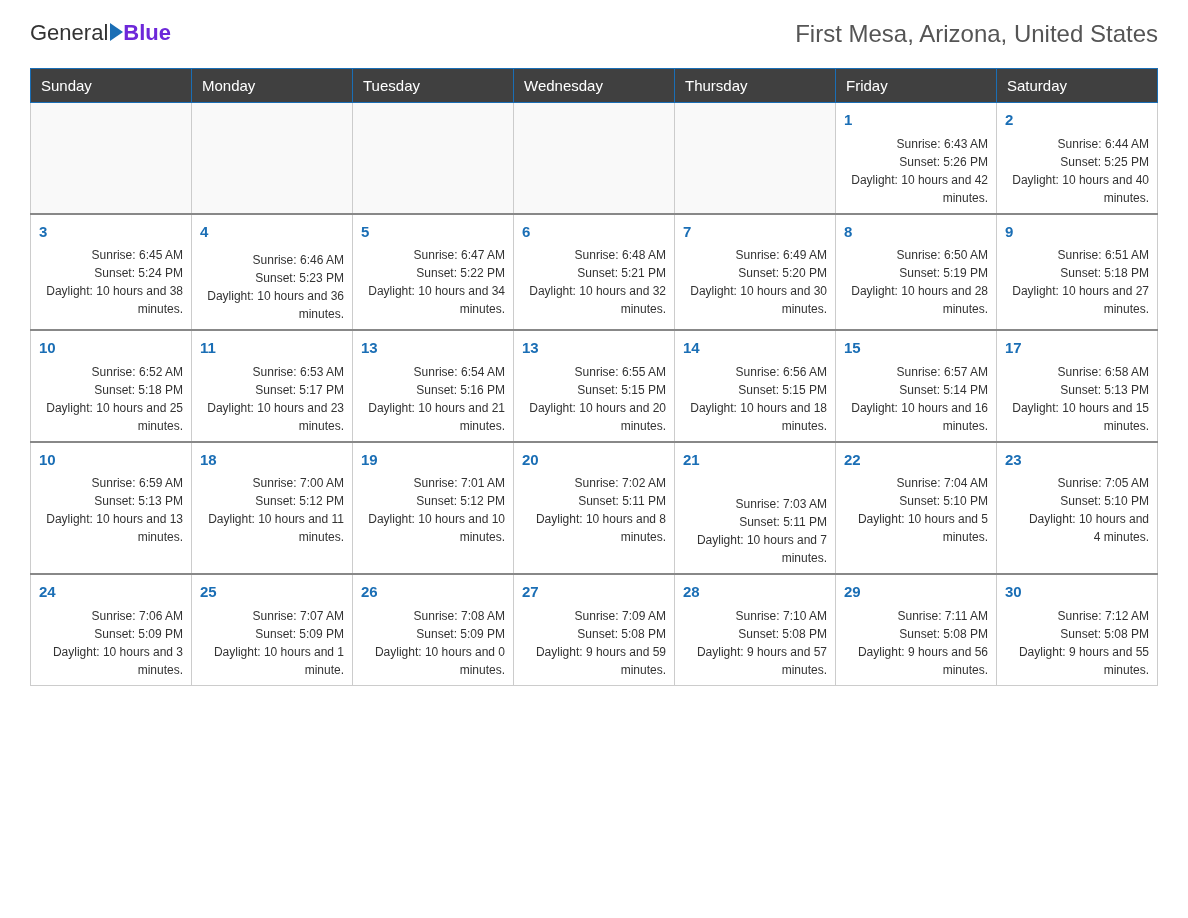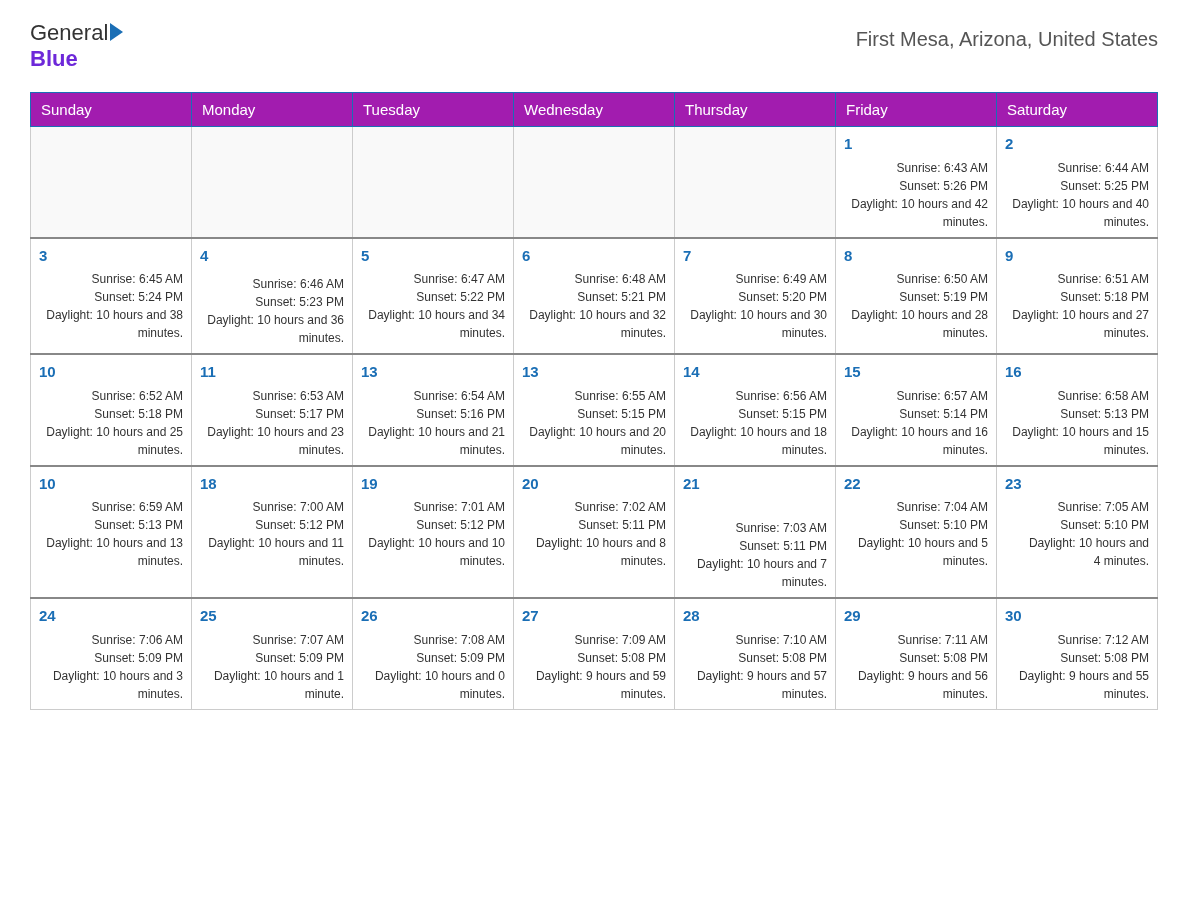--- a/index.html
+++ b/index.html
@@ -20,31 +20,31 @@
     .title-section {
       text-align: right;
     }
     .month-title {
       font-size: 52px;
       font-weight: bold;
       color: #222;
       line-height: 1.1;
     }
     .location {
-      font-size: 20px;
+      font-size: 24px;
       color: #555;
-      margin-top: 8px;
+      margin-top: 0;
     }
     .calendar {
       width: 100%;
       border-collapse: collapse;
       border: 1px solid #aaa;
     }
     .calendar th {
-      background-color: #a21caf;
+      background-color: #404040;
       color: #fff;
       font-size: 15px;
       font-weight: normal;
       padding: 8px 10px;
       text-align: left;
       border: 1px solid #1a6eb5;
     }
     .calendar td {
       width: 14.28%;
       vertical-align: top;
@@ -69,21 +69,21 @@
       font-size: 12px;
       color: #333;
       line-height: 1.5;
       text-align: right;
     }
     .row-divider td {
       border-top: 2px solid #888;
     }
     .logo-wrapper {
       display: flex;
-      flex-direction: column;
+      flex-direction: row;
       align-items: flex-start;
     }
     .logo-line1 {
       display: flex;
       align-items: center;
     }
     .logo-general {
       font-size: 22px;
       color: #333;
       font-weight: normal;
@@ -231,21 +231,21 @@
 Sunset: 5:15 PM
 Daylight: 10 hours and 18 minutes.</div>
         </td>
         <td>
           <span class="day-number">15</span>
           <div class="day-info" style="white-space: pre-line;">Sunrise: 6:57 AM
 Sunset: 5:14 PM
 Daylight: 10 hours and 16 minutes.</div>
         </td>
         <td>
-          <span class="day-number">16</span>
+          <span class="day-number">17</span>
           <div class="day-info" style="white-space: pre-line;">Sunrise: 6:58 AM
 Sunset: 5:13 PM
 Daylight: 10 hours and 15 minutes.</div>
         </td>
       </tr>
       <tr class="row-divider">
         <td>
           <span class="day-number">10</span>
           <div class="day-info" style="white-space: pre-line;">Sunrise: 6:59 AM
 Sunset: 5:13 PM

